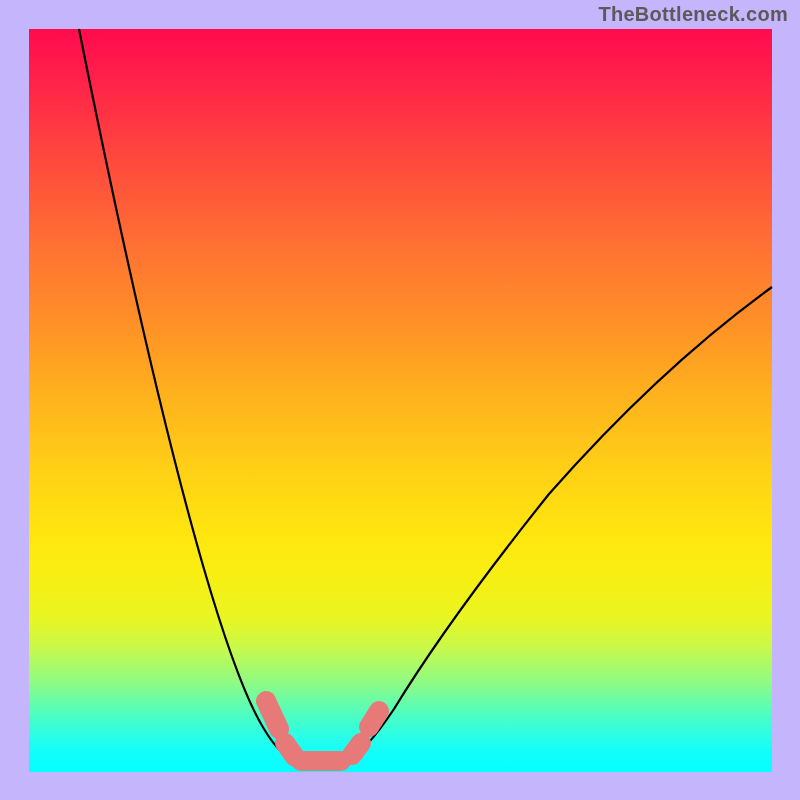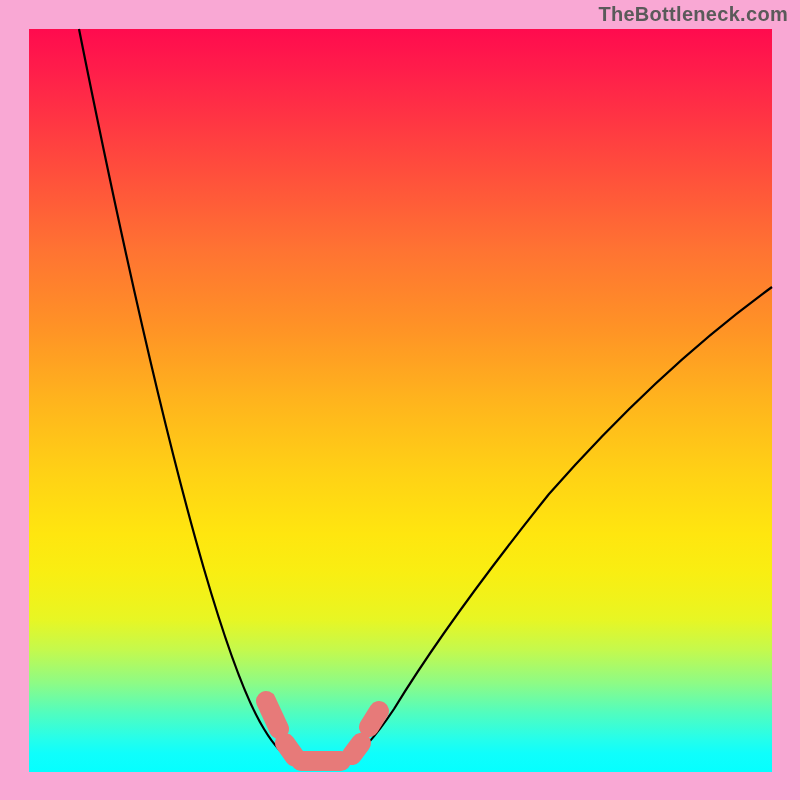--- a/index.html
+++ b/index.html
@@ -1,21 +1,21 @@
 <!DOCTYPE html>
 <html><head>
 <meta charset="utf-8">
 <style>
   * { margin: 0; padding: 0; box-sizing: border-box; }
   html, body { width: 800px; height: 800px; overflow: hidden; background: #000; }
   .frame {
     position: relative;
     width: 800px;
     height: 800px;
-    background: #f9a8d4;
+    background: #c4b5fd;
   }
   .plot-bg {
     position: absolute;
     left: 28.5px;
     top: 28.5px;
     width: 743px;
     height: 743px;
     background: linear-gradient(to bottom,
       #ff0b4e 0%,
       #ff1f4a 6%,

